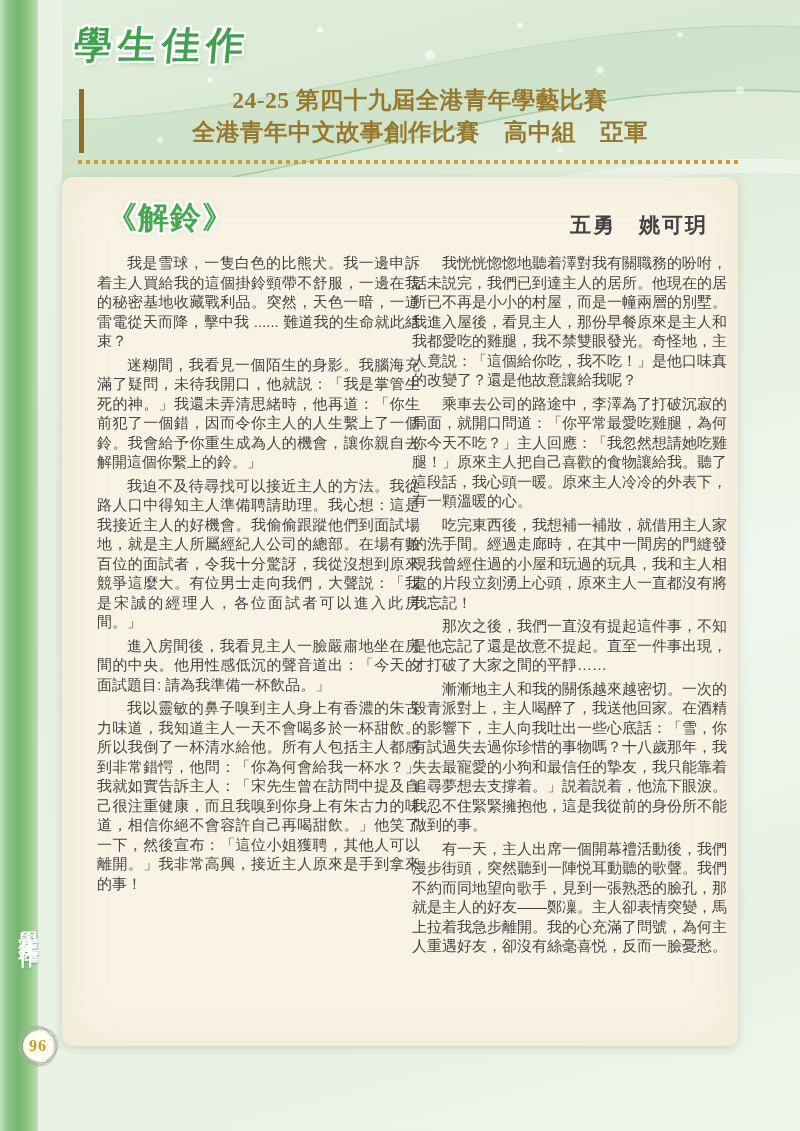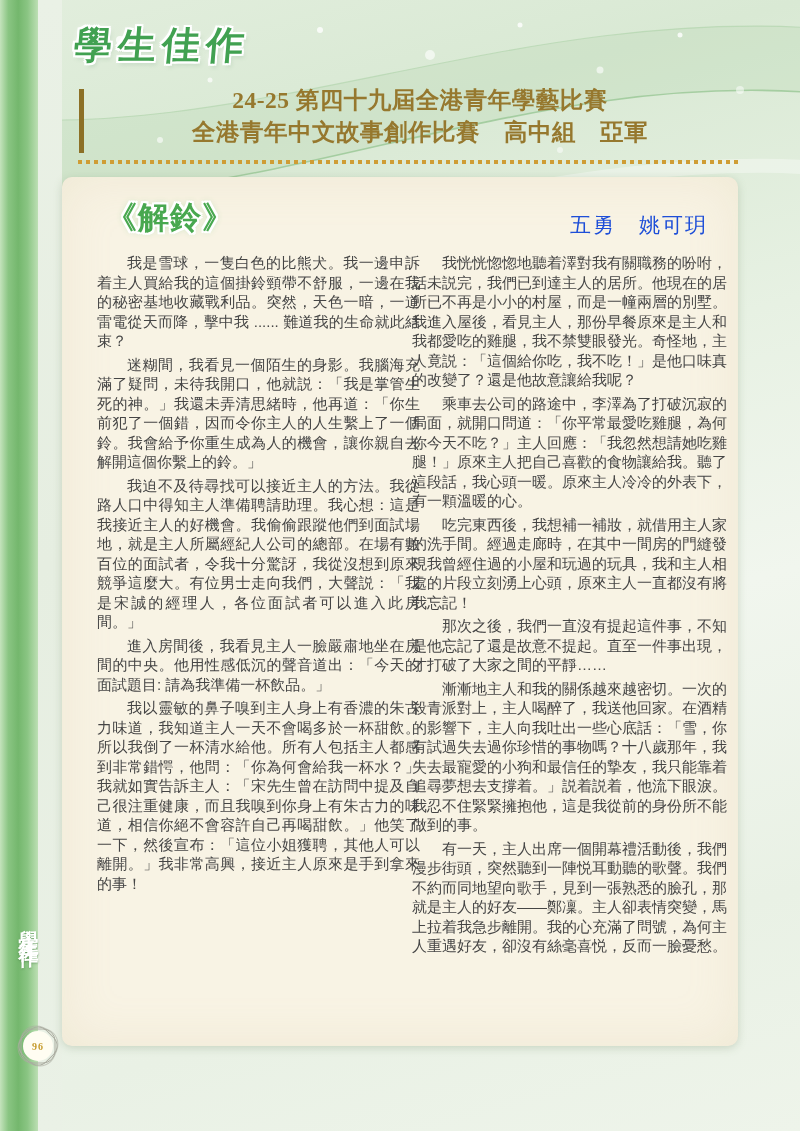--- a/index.html
+++ b/index.html
@@ -45,42 +45,42 @@
   .story-title{
     position:absolute;left:44px;top:20px;
     font-size:31px;font-weight:bold;color:#48a84f;letter-spacing:1px;
     text-shadow:
       -2px 0 0 #fff,2px 0 0 #fff,0 -2px 0 #fff,0 2px 0 #fff,
       -2px -2px 0 #fff,2px 2px 0 #fff,-2px 2px 0 #fff,2px -2px 0 #fff,
       0 0 7px rgba(160,215,160,.9);
   }
   .story-author{
     position:absolute;right:30px;top:34px;
-    font-size:21px;font-weight:normal;color:#1d4ed8;letter-spacing:2px;
+    font-size:21px;font-weight:bold;color:#404040;letter-spacing:2px;
   }
   .col{position:absolute;top:76px;}
   .col-left{left:35px;width:323px;}
   .col-right{left:350px;width:315px;}
   .para{
     margin:0 0 4px 0;
     font-size:15px;line-height:19.5px;color:#454545;
     text-align:justify;text-indent:2em;
   }
   .sidebar-vertical{
     position:absolute;left:16px;top:914px;
     writing-mode:vertical-rl;
     font-size:20px;font-weight:bold;color:#ffffff;letter-spacing:6px;
     text-shadow:0 1px 2px rgba(60,110,60,.45);
     transform:skewY(-2deg);
   }
   .page-ornament{position:absolute;left:8px;top:1016px;width:60px;height:60px;}
   .page-ornament .num{
     position:absolute;left:0;top:0;width:60px;height:60px;
     display:flex;align-items:center;justify-content:center;
-    font-size:10px;font-weight:bold;color:#c69b2d;
+    font-size:16px;font-weight:bold;color:#c69b2d;
     font-family:"Liberation Serif",serif;letter-spacing:1px;
   }
 </style>
 </head>
 <body>
 
 <div class="page">
 
   <svg class="deco-svg" width="800" height="300" viewBox="0 0 800 300" aria-hidden="true">
     <path d="M -40 190 C 240 230 520 60 840 95 L 840 30 C 520 0 240 150 -40 115 Z" fill="#bedbb7" opacity="0.35"></path>

